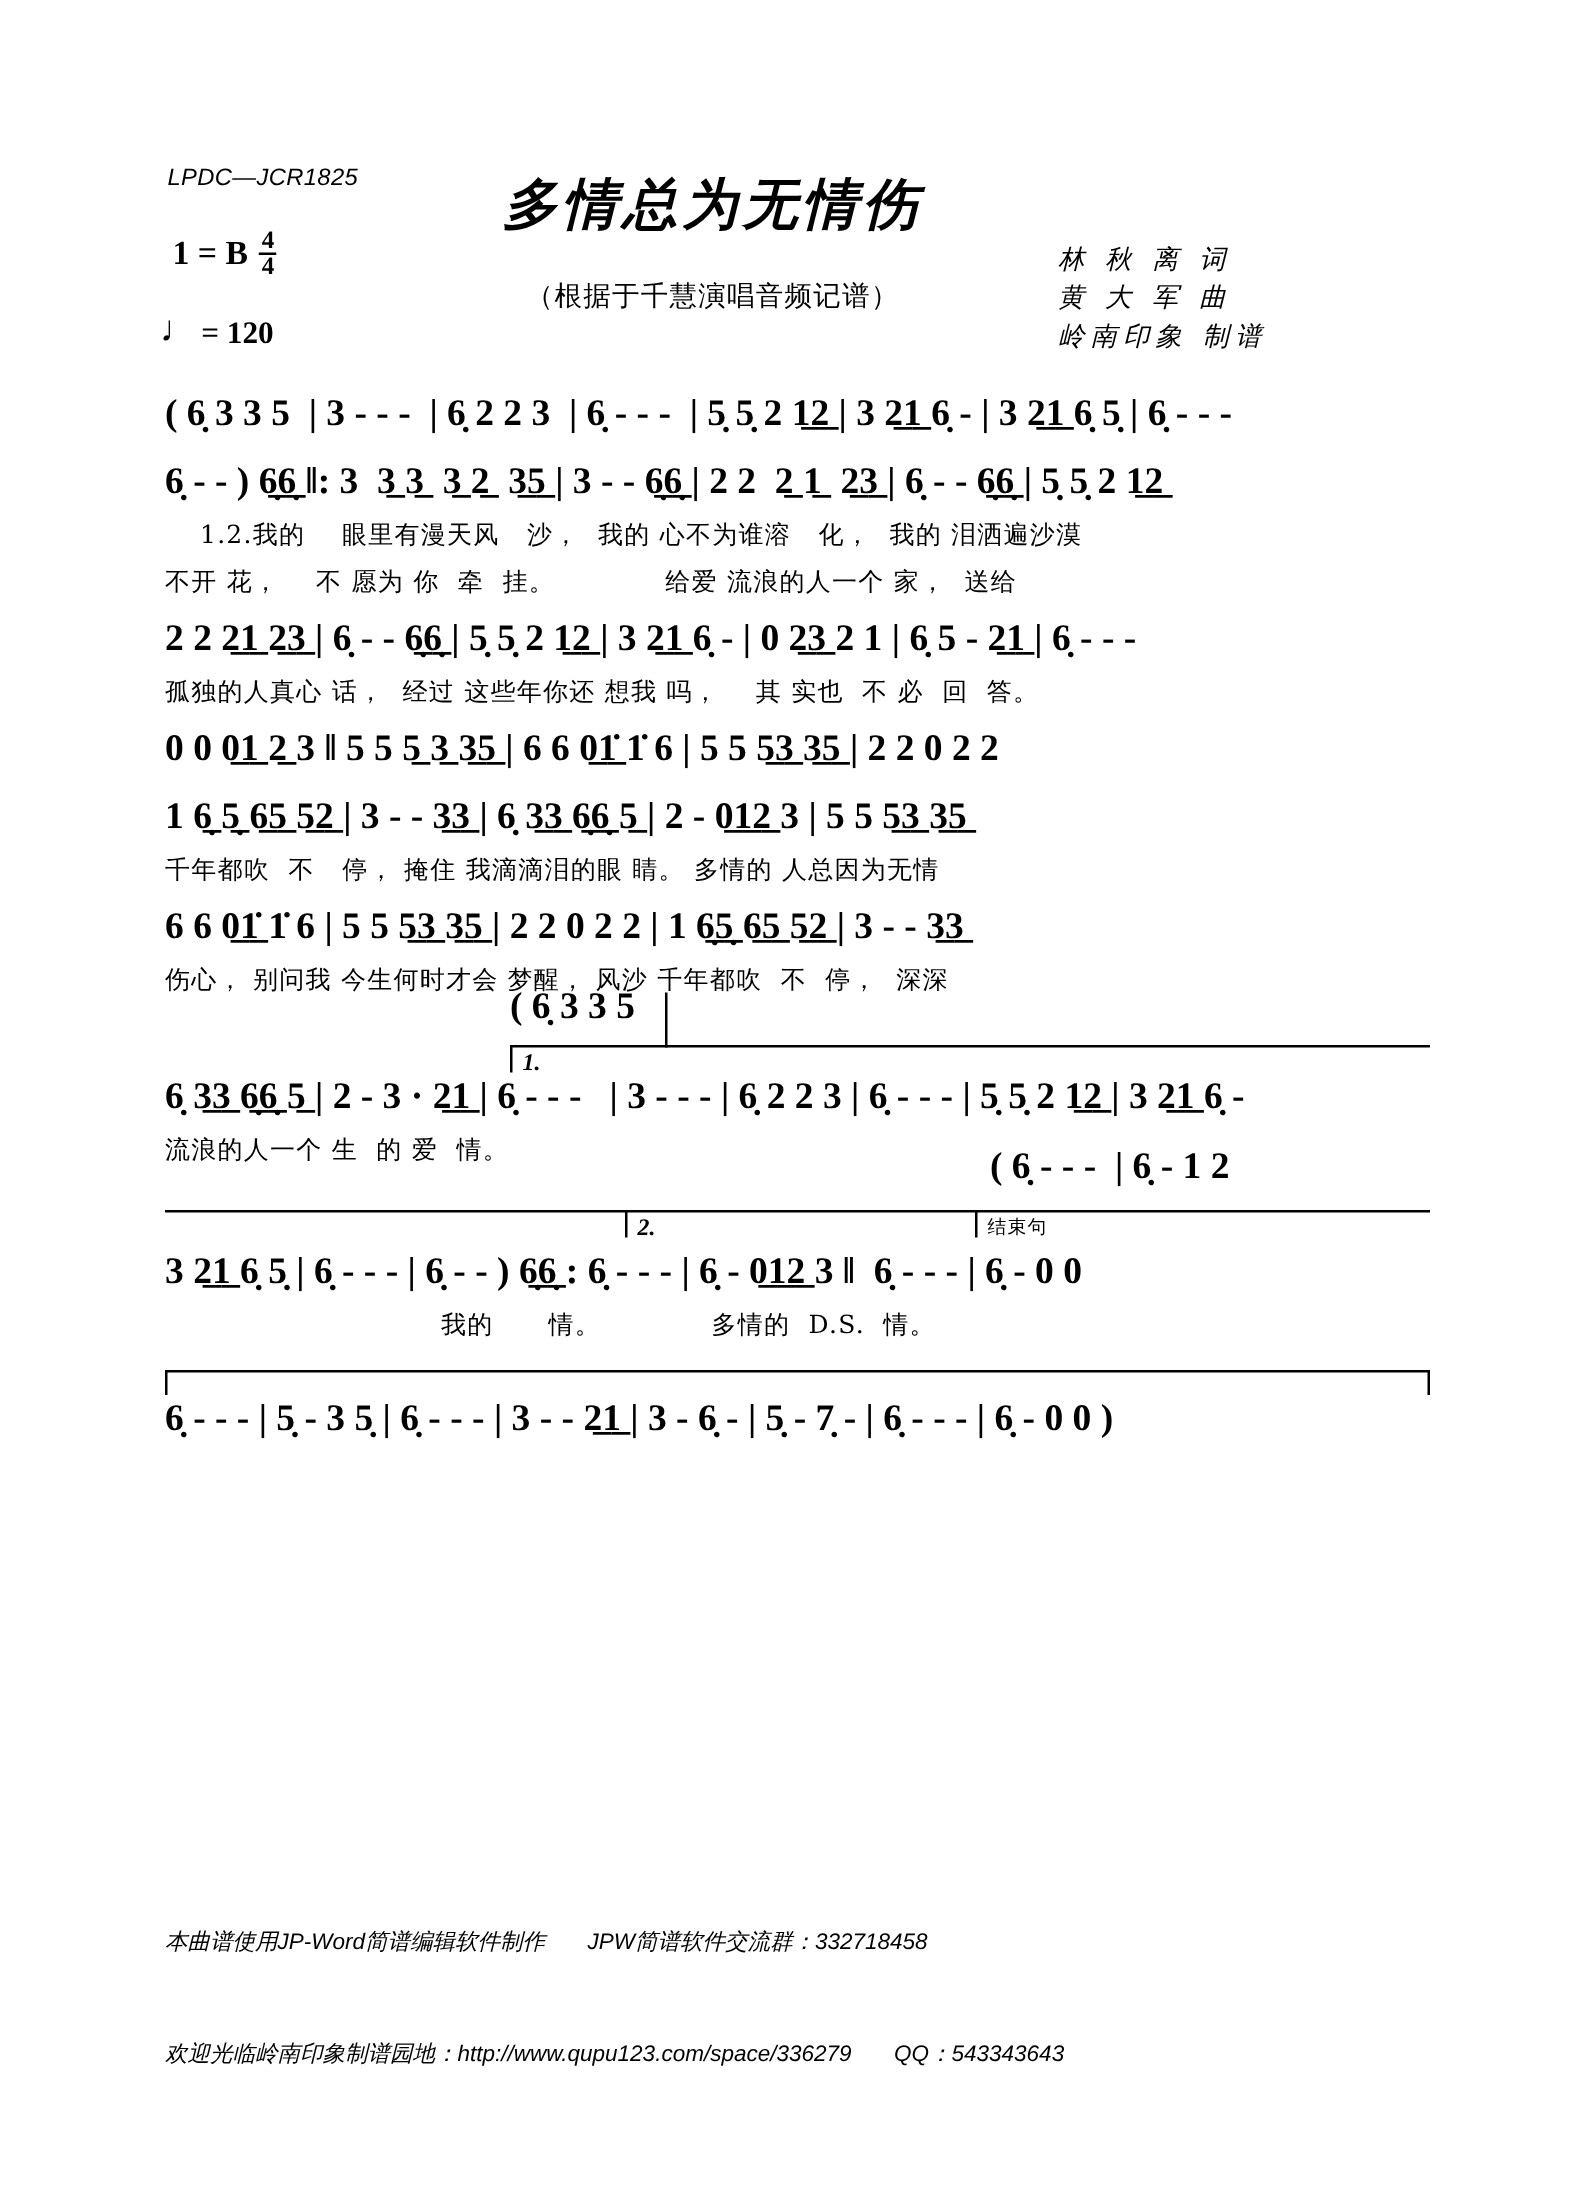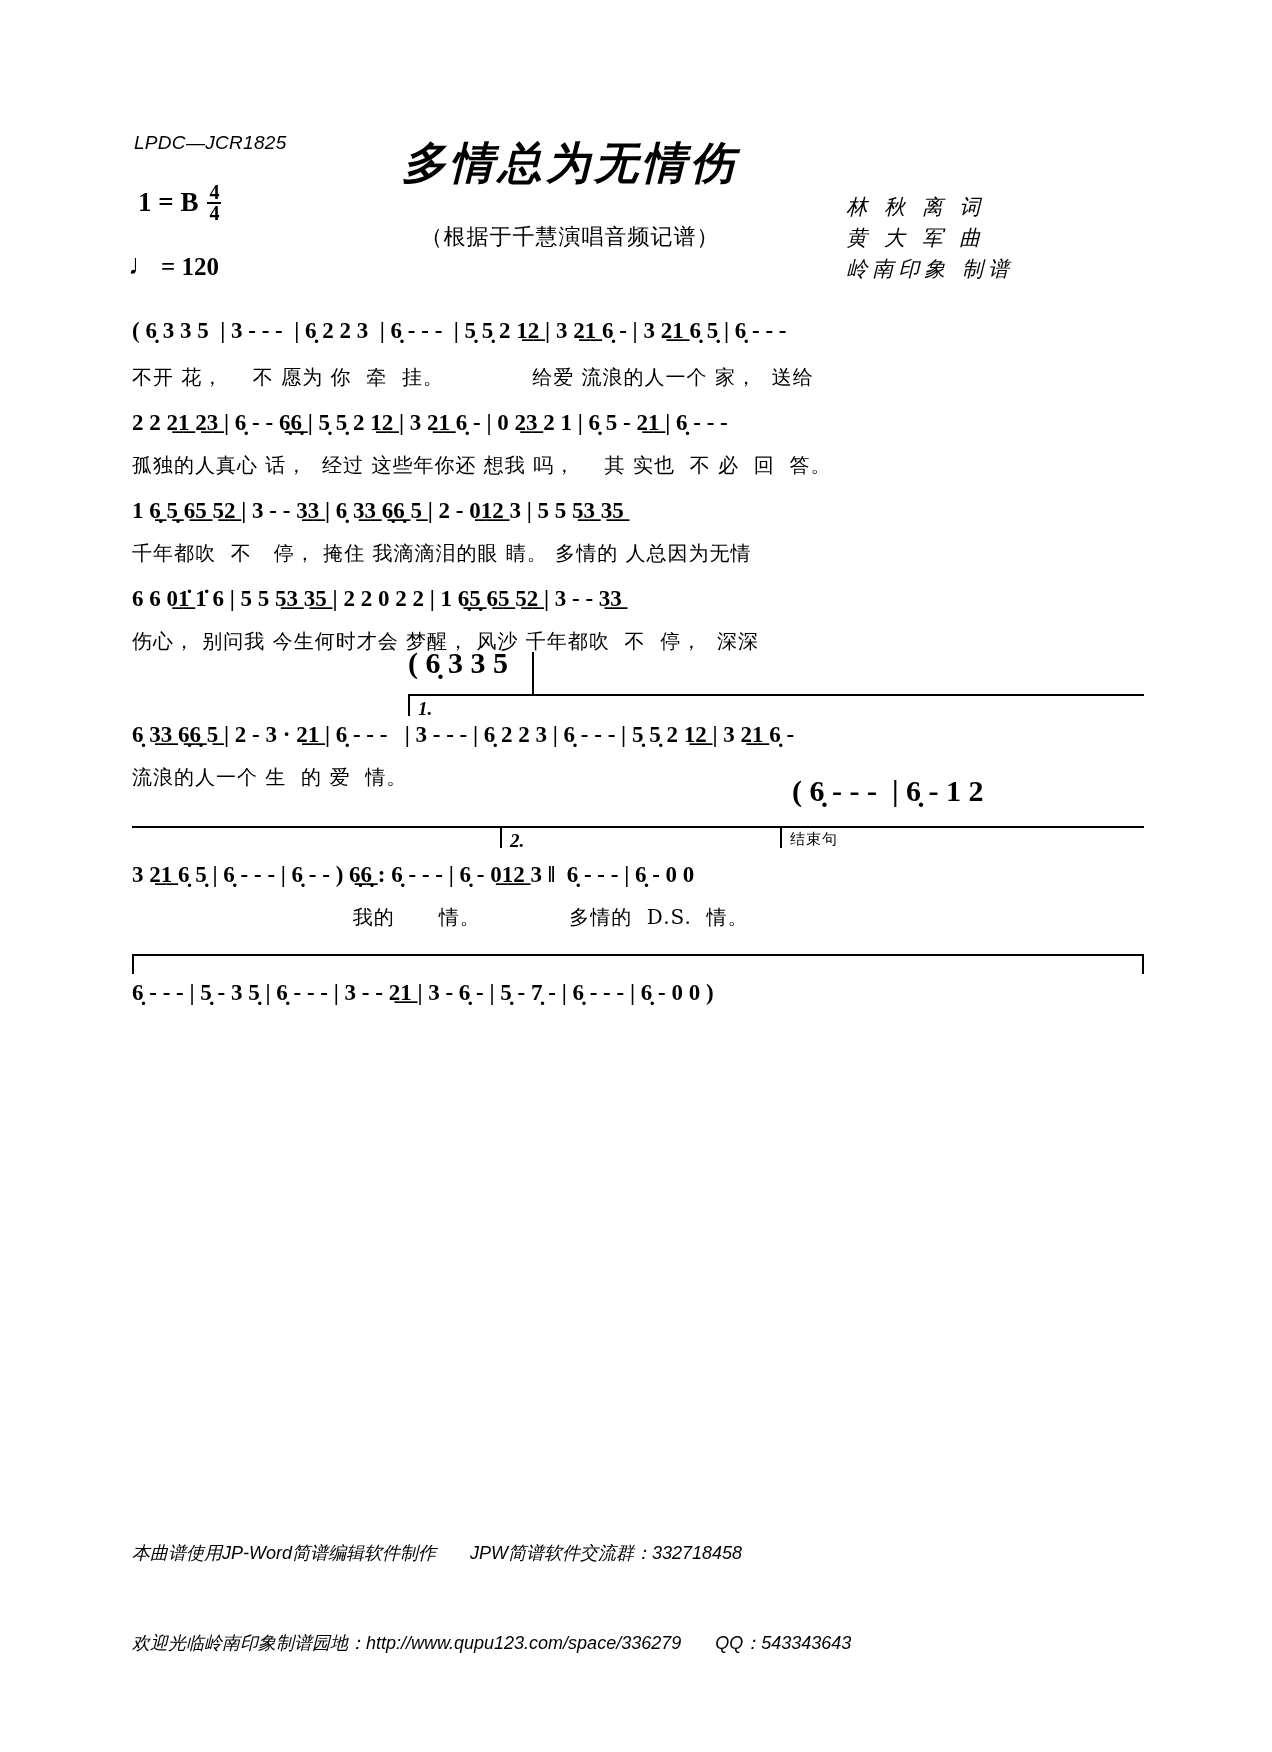--- a/index.html
+++ b/index.html
@@ -125,21 +125,21 @@
   }
 
   .sys {
     position: relative;
     margin-bottom: 4px;
   }
 
   .notes {
     font-family: "Liberation Serif", "DejaVu Serif", serif;
     font-weight: bold;
-    font-size: 23px;
+    font-size: 30px;
     letter-spacing: 0px;
     line-height: 46px;
     white-space: pre;
     display: block;
     height: 50px;
   }
 
   .lyrics {
     font-family: "DejaVu Serif", serif;
     font-size: 20px;
@@ -225,31 +225,36 @@
     <div>黄 大 军 曲</div>
     <div>岭南印象 制谱</div>
   </div>
 
   <div class="score">
 
     <div class="sys">
       <span class="notes">( 6̣ 3 3 5  | 3 - - -  | 6̣ 2 2 3  | 6̣ - - -  | 5̣ 5̣ 2 1̲2̲ | 3 2̲1̲ 6̣ - | 3 2̲1̲ 6̣ 5̣ | 6̣ - - -</span>
     </div>
 
+    <div class="sys">
+      <span class="notes">6̣ - - ) 6̲̣6̲̣ ‖: 3  3̲ 3̲  3̲ 2̲  3̲5̲ | 3 - - 6̲̣6̲̣ | 2 2  2̲ 1̲  2̲3̲ | 6̣ - - 6̲̣6̲̣ | 5̣ 5̣ 2 1̲2̲</span>
+      <span class="lyrics indent-1">1.2.我的    眼里有漫天风   沙，  我的 心不为谁溶   化，  我的 泪洒遍沙漠</span>
+    </div>
 
     <div class="sys">
       <span class="lyrics">不开 花，    不 愿为 你  牵  挂。            给爱 流浪的人一个 家，  送给</span>
     </div>
 
     <div class="sys">
       <span class="notes">2 2 2̲1̲ 2̲3̲ | 6̣ - - 6̲̣6̲̣ | 5̣ 5̣ 2 1̲2̲ | 3 2̲1̲ 6̣ - | 0 2̲3̲ 2 1 | 6̣ 5 - 2̲1̲ | 6̣ - - -</span>
       <span class="lyrics">孤独的人真心 话，  经过 这些年你还 想我 吗，    其 实也  不 必  回  答。</span>
     </div>
 
     <div class="sys">
+      <span class="notes">0 0 0̲1̲ 2̲ 3 ‖ 5 5 5̲ 3̲ 3̲5̲ | 6 6 0̲1̲̇ 1̇ 6 | 5 5 5̲3̲ 3̲5̲ | 2 2 0 2 2</span>
     </div>
 
     <div class="sys">
       <span class="notes">1 6̲̣ 5̲̣ 6̲5̲ 5̲2̲ | 3 - - 3̲3̲ | 6̣ 3̲3̲ 6̲̣6̲̣ 5̲ | 2 - 0̲1̲2̲ 3 | 5 5 5̲3̲ 3̲5̲</span>
       <span class="lyrics">千年都吹  不   停， 掩住 我滴滴泪的眼 睛。 多情的 人总因为无情</span>
     </div>
 
     <div class="sys">
       <span class="notes">6 6 0̲1̲̇ 1̇ 6 | 5 5 5̲3̲ 3̲5̲ | 2 2 0 2 2 | 1 6̲̣5̲̣ 6̲5̲ 5̲2̲ | 3 - - 3̲3̲</span>
       <span class="lyrics">伤心， 别问我 今生何时才会 梦醒， 风沙 千年都吹  不  停，  深深</span>

